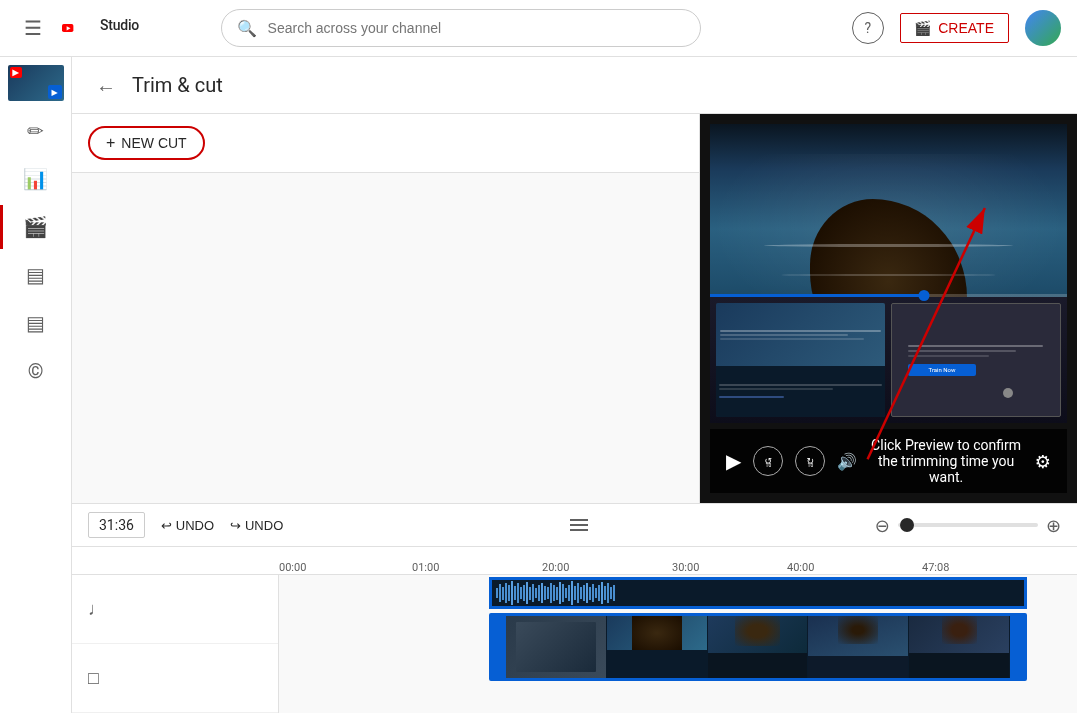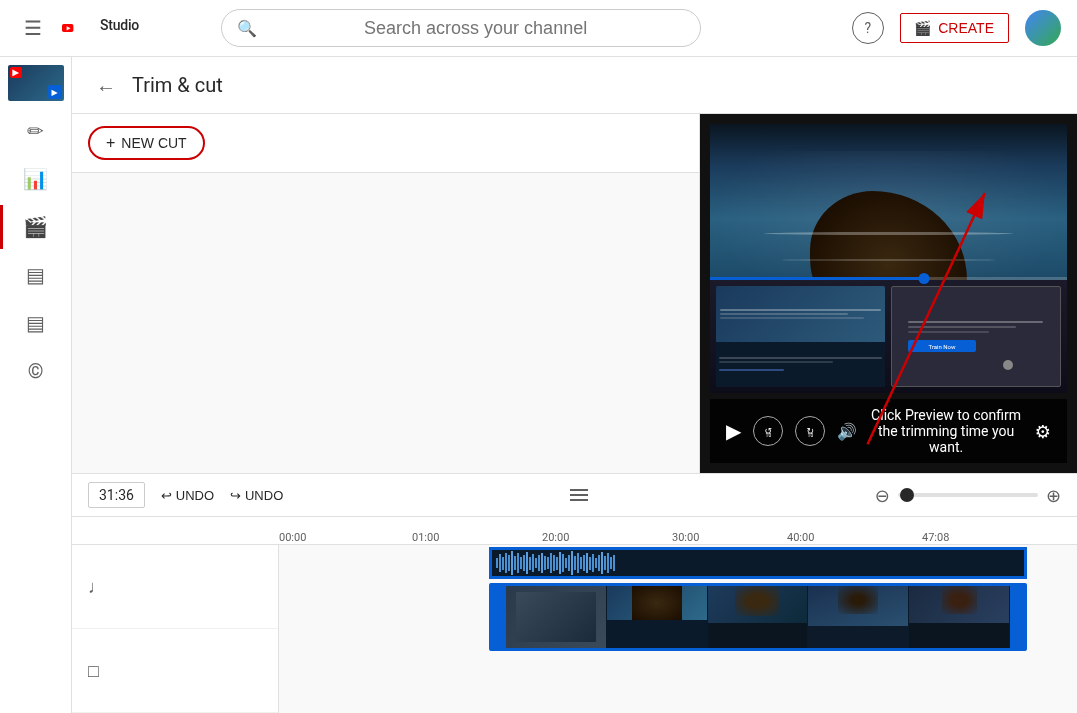--- a/index.html
+++ b/index.html
@@ -47,24 +47,23 @@
       border: 1px solid #ccc;
       border-radius: 40px;
       padding: 0 16px;
       height: 38px;
       background: #fff;
     }
     .nav-search input {
       border: none;
       outline: none;
       width: 100%;
-      font-size: 18px;
+      font-size: 14px;
       color: #606060;
       background: transparent;
-      text-align: center;
     }
     .search-icon-nav {
       color: #606060;
       margin-right: 10px;
       font-size: 16px;
     }
     .nav-right {
       display: flex;
       align-items: center;
       gap: 16px;
@@ -282,21 +281,21 @@
       background: #1a1a1a;
       position: relative;
       display: flex;
       align-items: center;
       justify-content: center;
       overflow: hidden;
     }
 
     
     .timeline-section {
-      height: 240px;
+      height: 210px;
       border-top: 1px solid #e0e0e0;
       background: #fff;
       display: flex;
       flex-direction: column;
     }
     .timeline-toolbar {
       display: flex;
       align-items: center;
       padding: 8px 16px;
       border-bottom: 1px solid #e0e0e0;

